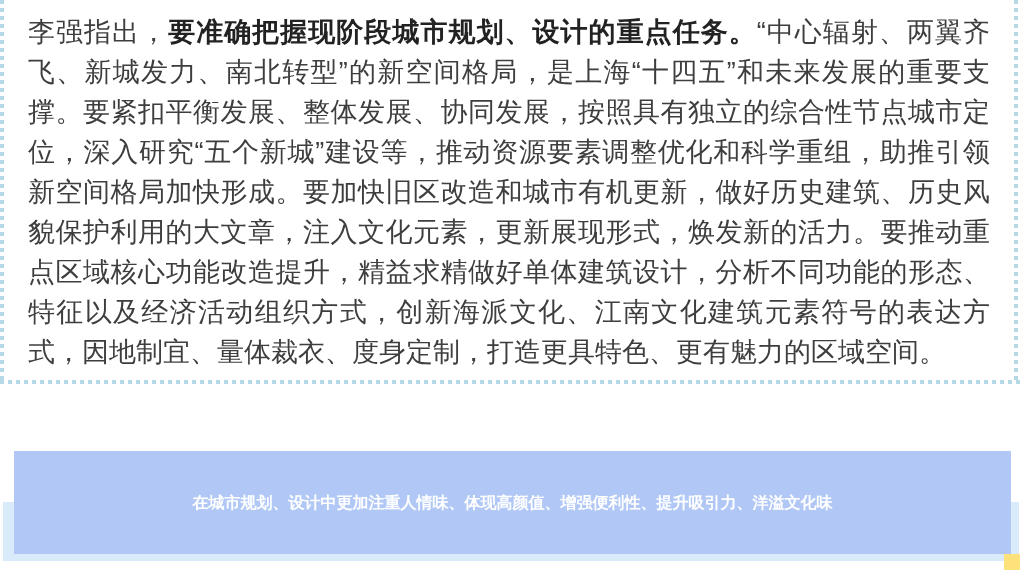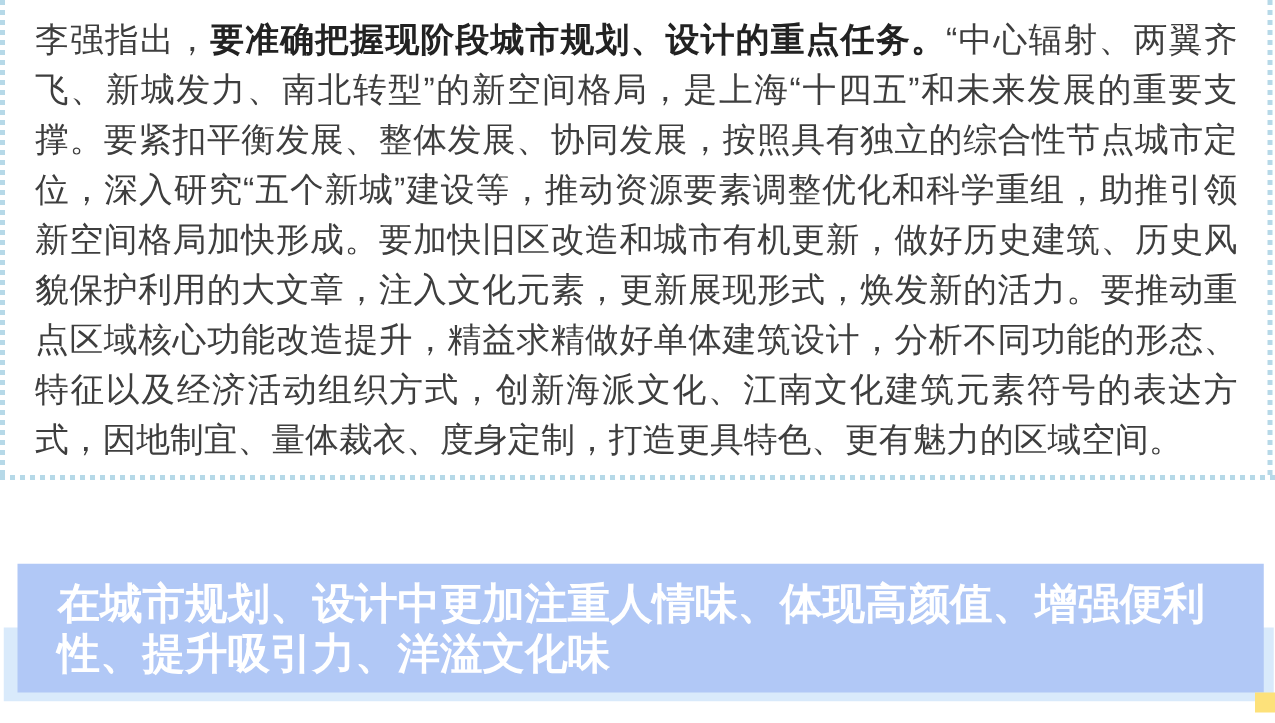--- a/index.html
+++ b/index.html
@@ -68,21 +68,21 @@
     width: 997px;
     height: 103px;
     display: flex;
     align-items: center;
     justify-content: center;
     box-sizing: border-box;
     padding: 0 18px;
   }
   .banner p {
     margin: 14px;
-    font-size: 34px;
+    font-size: 16px;
     line-height: 40px;
     font-weight: 700;
   }
   .banner-accent {
     position: absolute;
     left: 1004px; top: 554px;
     width: 16px;
     height: 16px;
   }
 </style>

